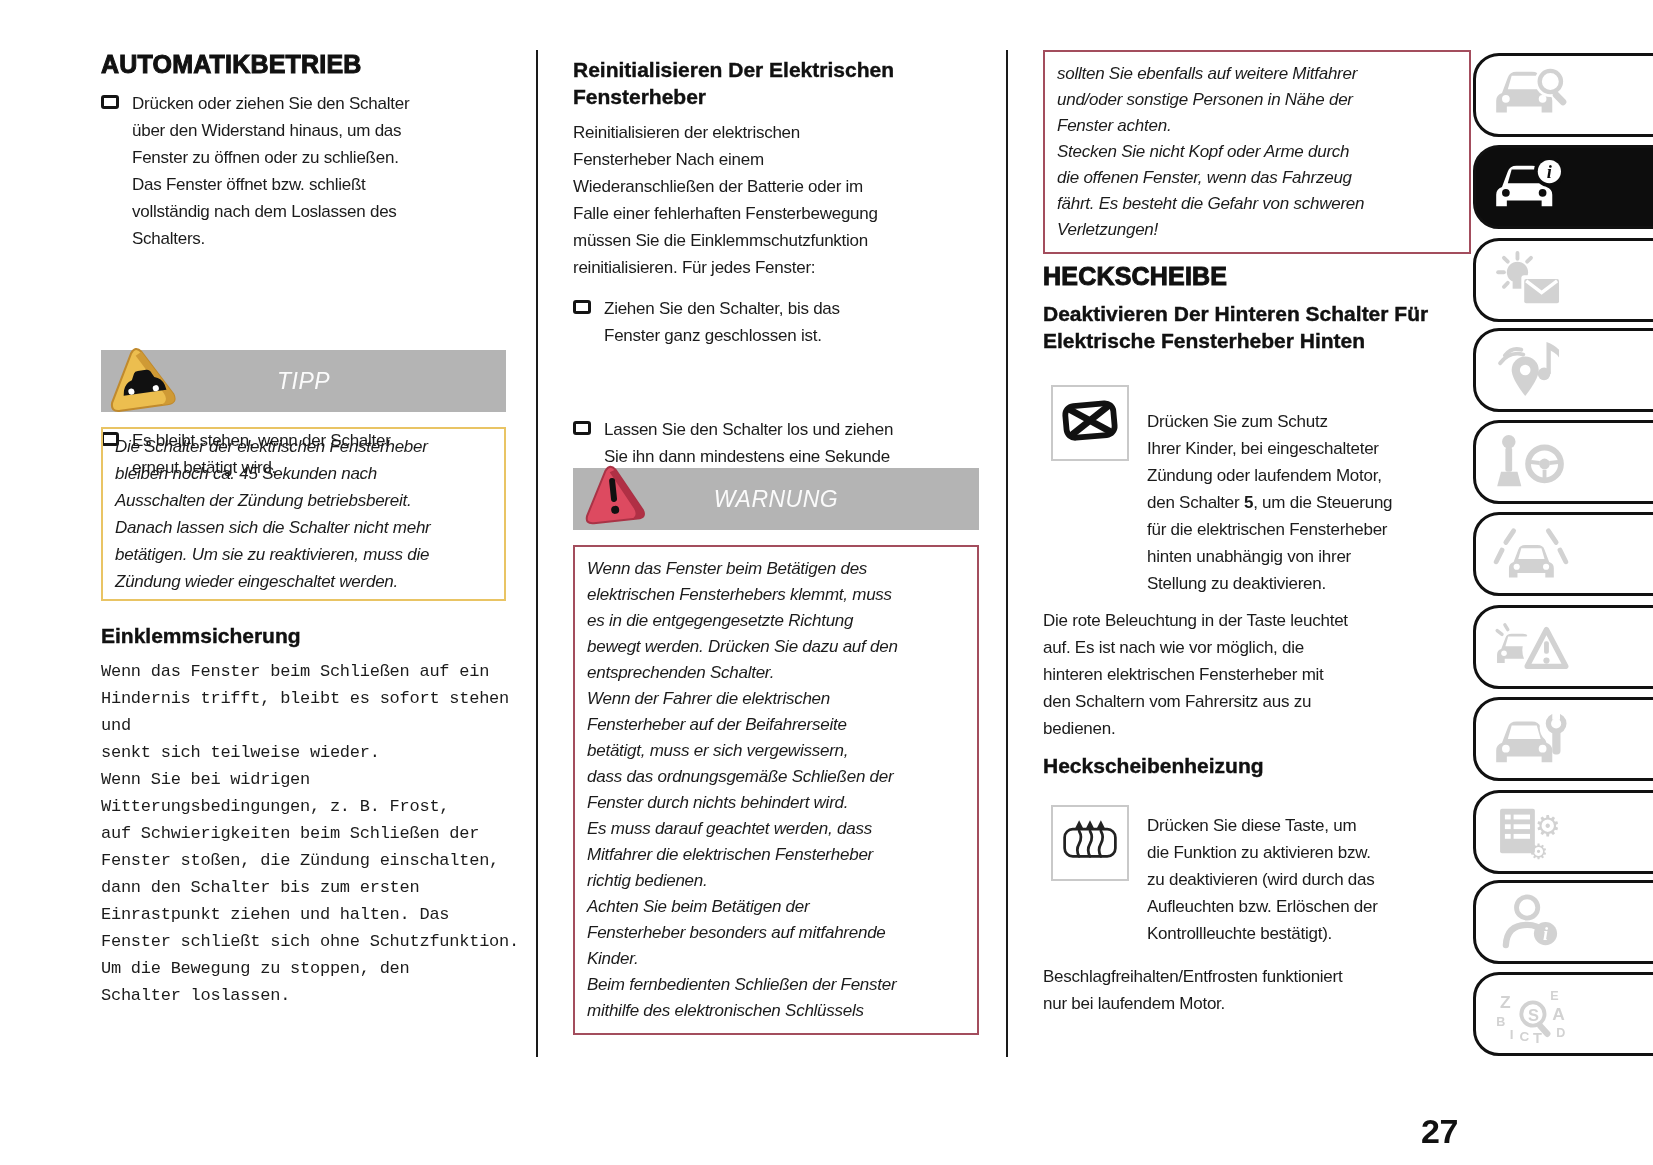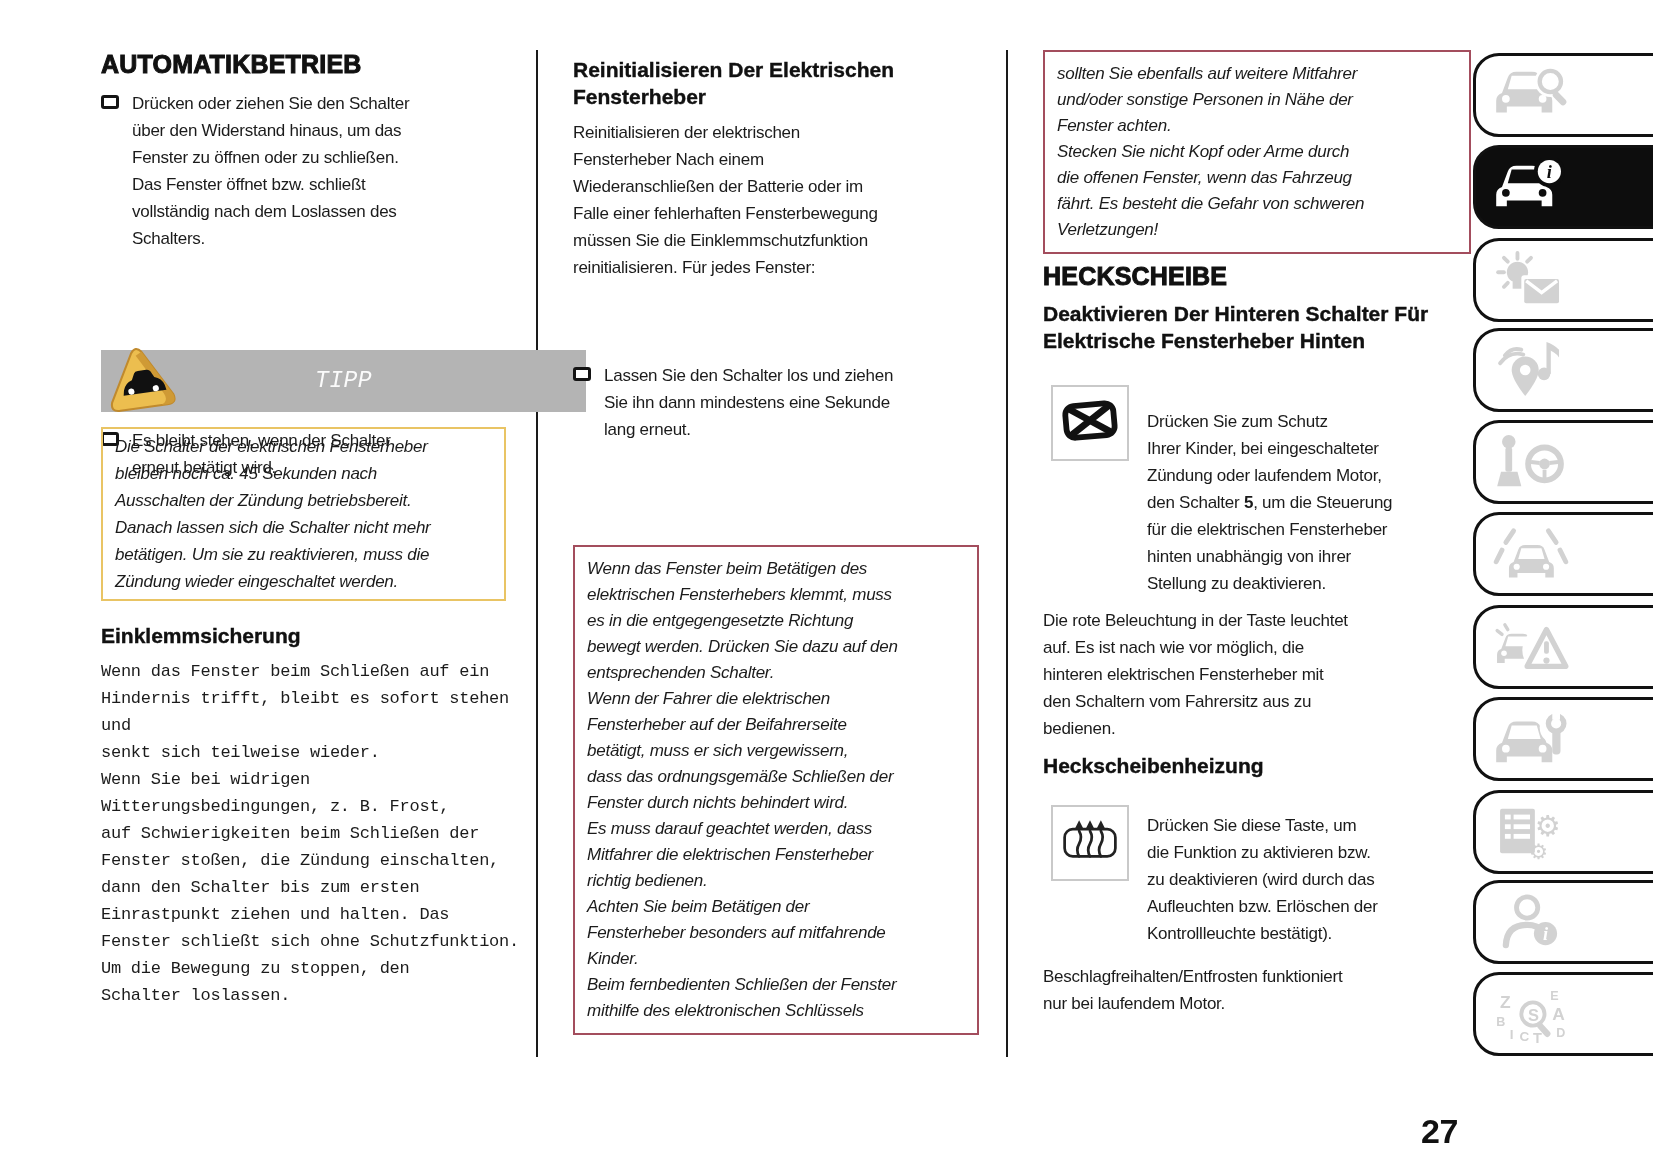--- a/index.html
+++ b/index.html
@@ -77,21 +77,21 @@
 Das Fenster öffnet bzw. schließt
 vollständig nach dem Loslassen des
 Schalters.</div>
     </div>
     <div class="blk bullet" style="top:265px; width:420px;">
       <span class="bullet-glyph"></span>
       <div class="t">Es bleibt stehen, wenn der Schalter
 erneut betätigt wird.</div>
     </div>
 
-    <div class="band" style="top:350px; left:0; width:485px;font-family:Liberation Mono, monospace;">
+    <div class="band" style="top:350px; left:0; width:405px;">
       <span class="band-icon">
         <svg width="72" height="70" viewBox="0 0 70 66">
           <g transform="rotate(-8 35 33)">
             <path d="M30 7 Q35 0 40 7 L65 52 Q68 61 58 61 H12 Q2 61 5 52 Z" fill="#ecbe4f" stroke="#c08a2d" stroke-width="2"></path>
             <path d="M40 7 L65 52 Q68 61 58 61 L52 61 Q60 58 56 50 L34 10 Z" fill="#cf9a35"></path>
             <path d="M18 42 q2-7 9-9 l3-6 q1-2 4-2 h8 q3 0 4 2 l3 6 q7 2 9 9 l1 5 h-42 z" fill="#111"></path>
             <circle cx="25" cy="44" r="3" fill="#fff"></circle>
               <circle cx="49" cy="44" r="3" fill="#fff"></circle>
           </g>
         </svg>
@@ -126,27 +126,45 @@
   <div class="col" style="left:557px; width:412px;">
     <div class="blk h2" style="top:56px;">Reinitialisieren Der Elektrischen
 Fensterheber</div>
     <div class="blk t" style="top:119px; width:412px;">Reinitialisieren der elektrischen
 Fensterheber Nach einem
 Wiederanschließen der Batterie oder im
 Falle einer fehlerhaften Fensterbewegung
 müssen Sie die Einklemmschutzfunktion
 reinitialisieren. Für jedes Fenster:</div>
 
+    <div class="blk bullet" style="top:295px; width:412px;">
+      <span class="bullet-glyph"></span>
+      <div class="t">Ziehen Sie den Schalter, bis das
+Fenster ganz geschlossen ist.</div>
+    </div>
     <div class="blk bullet" style="top:362px; width:412px;">
       <span class="bullet-glyph"></span>
       <div class="t">Lassen Sie den Schalter los und ziehen
 Sie ihn dann mindestens eine Sekunde
 lang erneut.</div>
     </div>
 
+    <div class="band" style="top:468px; left:0; width:406px;">
+      <span class="band-icon" style="left:8px; top:-8px;">
+        <svg width="64" height="68" viewBox="0 0 64 62">
+          <g transform="rotate(-6 32 31)">
+            <path d="M27 7 Q32 0 37 7 L60 50 Q63 58 54 58 H10 Q1 58 4 50 Z" fill="#dd4a60" stroke="#a93346" stroke-width="2"></path>
+            <path d="M37 7 L60 50 Q63 58 54 58 L48 58 Q55 55 51 47 L31 9 Z" fill="#b03045"></path>
+            <rect x="29.5" y="15" width="6" height="24" rx="3" fill="#111"></rect>
+            <circle cx="32.5" cy="47" r="4" fill="#111"></circle>
+          </g>
+        </svg>
+      </span>
+      <span class="band-label">WARNUNG</span>
+    </div>
 
     <div class="blk box-red" style="top:545px; left:0; width:406px;">
       <div class="t it" style="line-height:26px;">Wenn das Fenster beim Betätigen des
 elektrischen Fensterhebers klemmt, muss
 es in die entgegengesetzte Richtung
 bewegt werden. Drücken Sie dazu auf den
 entsprechenden Schalter.
 Wenn der Fahrer die elektrischen
 Fensterheber auf der Beifahrerseite
 betätigt, muss er sich vergewissern,

